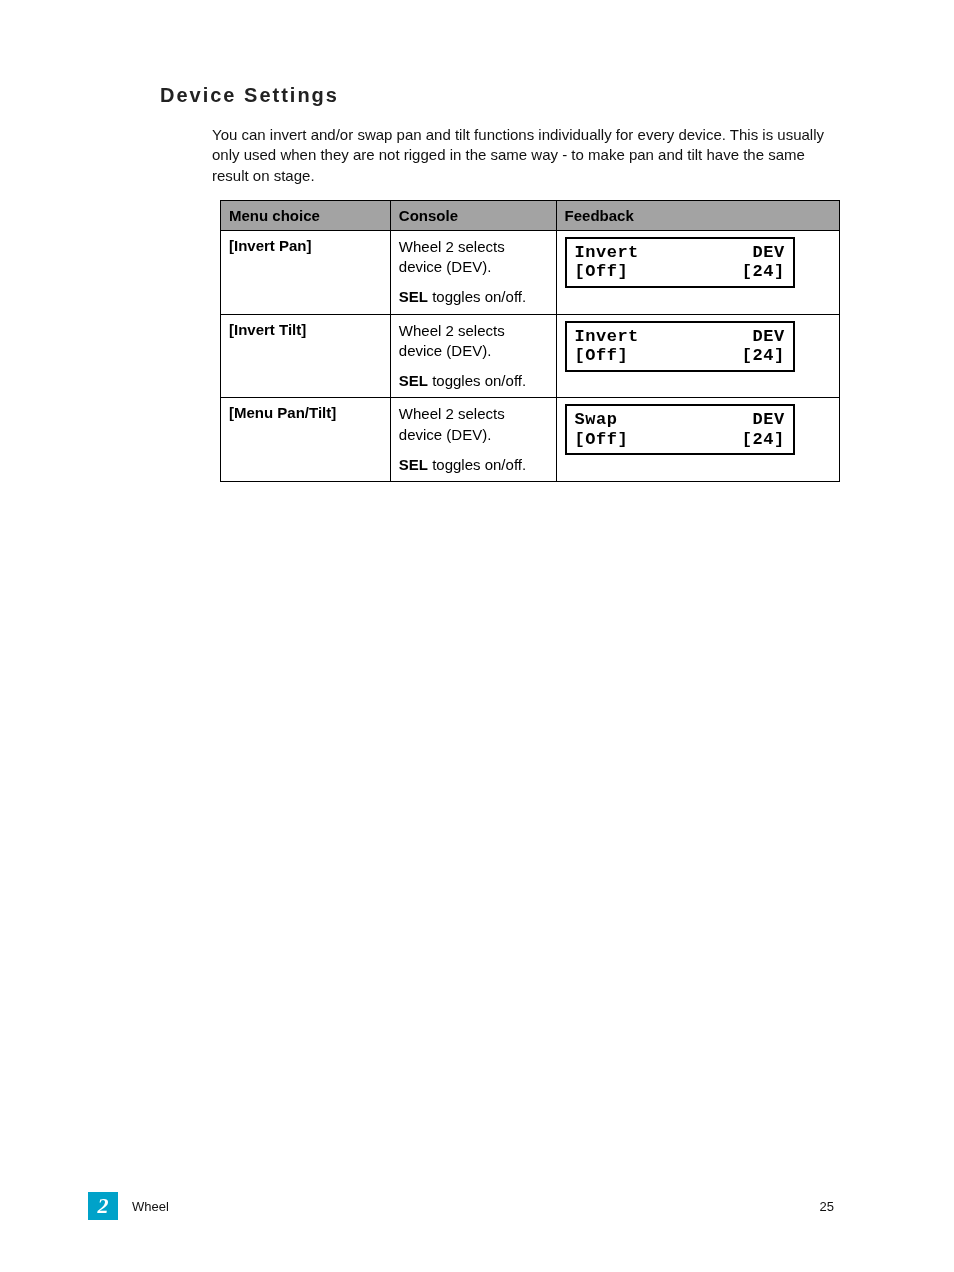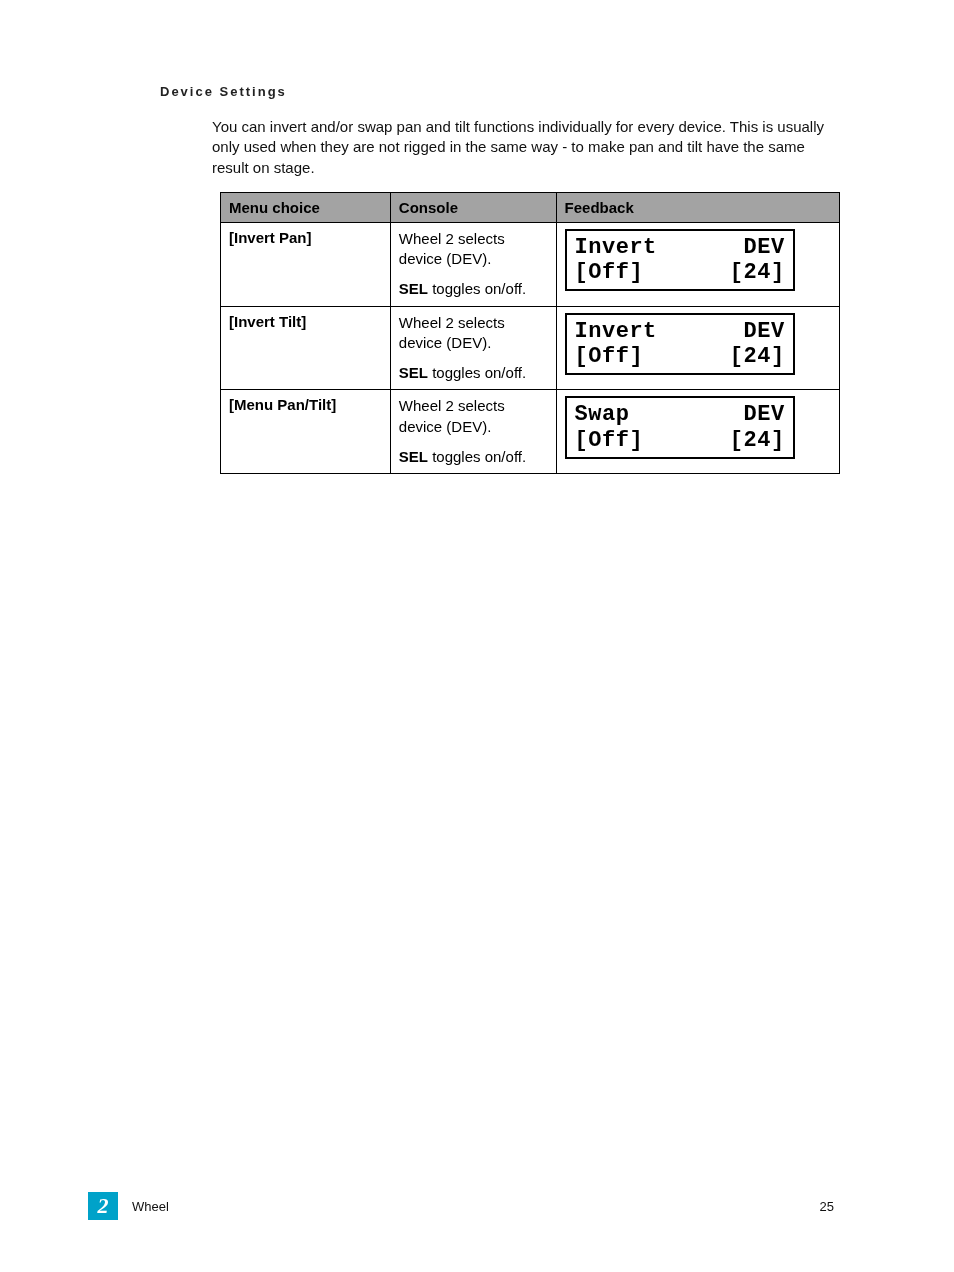--- a/index.html
+++ b/index.html
@@ -16,21 +16,21 @@
   }
 
   .page {
     padding: 84px 120px 0 160px;
     box-sizing: border-box;
   }
 
   h2.section-title {
     font-family: Arial, Helvetica, sans-serif;
     font-weight: bold;
-    font-size: 13px;
+    font-size: 20px;
     letter-spacing: 2px;
     color: #222;
     margin: 0 0 18px 0;
   }
 
   .body-text {
     margin-left: 52px;
     margin-bottom: 14px;
     line-height: 1.35;
     color: #111;
@@ -70,21 +70,21 @@
   .lcd-cell {
     text-align: left;
     padding: 8px 10px;
   }
   .lcd {
     display: inline-block;
     border: 2px solid #000;
     padding: 4px 8px 4px 8px;
     font-family: "Courier New", Courier, monospace;
     font-weight: bold;
-    font-size: 22px;
+    font-size: 17px;
     letter-spacing: 0.5px;
     line-height: 1.15;
     min-width: 230px;
     box-sizing: border-box;
   }
   .lcd-row {
     display: flex;
     justify-content: space-between;
   }
 

